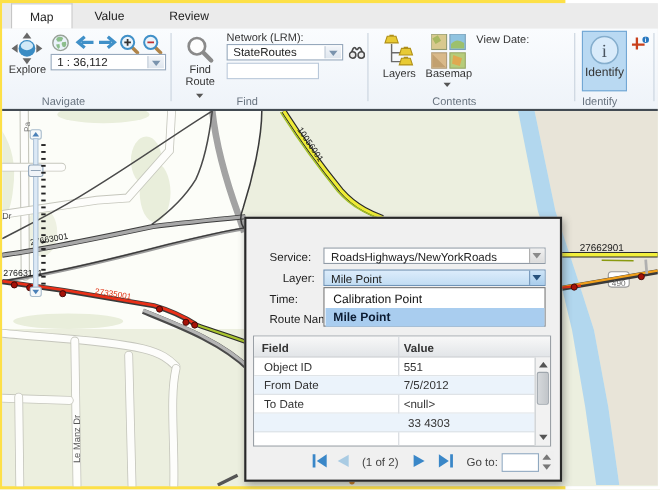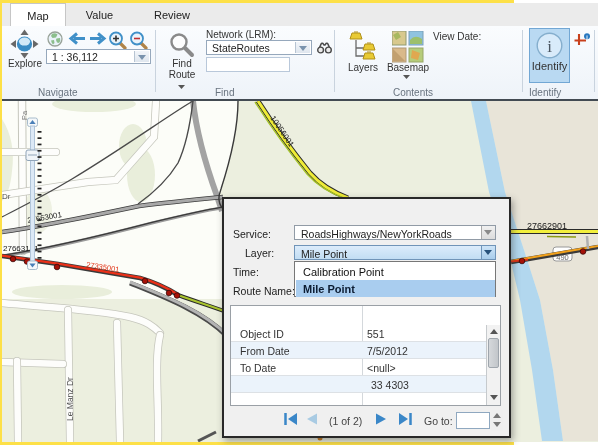--- a/index.html
+++ b/index.html
@@ -18,21 +18,21 @@
 .rlabel{position:absolute;font-size:10px;color:#333;line-height:11px;}
 .combo{position:absolute;background:#fff;border:1px solid #96a8bc;}
 .combo .btn{position:absolute;right:1px;top:1px;bottom:1px;width:15px;background:linear-gradient(#f2f5f9,#dfe6ee);border-left:1px solid #b7c4d2;}
 .combo .btn svg{position:absolute;left:3px;top:4px;}
 .combo .txt{position:absolute;left:5px;top:0;bottom:0;display:flex;align-items:center;font-size:10.5px;color:#222;}
 
 #map{position:absolute;left:0;top:98px;width:596px;height:341px;}
 
 #dlg{position:absolute;left:220px;top:194px;width:289px;height:241px;background:#f0f0f0;border:2px solid #282828;box-shadow:2px 3px 7px rgba(60,60,60,.45);}
 #dlgtitle{position:absolute;left:0;top:0;width:285px;height:16px;background:linear-gradient(#464646,#2d2d2d);color:#fff;font-size:11px;font-weight:bold;line-height:16px;padding-left:5px;}
-.dl{position:absolute;font-size:10.5px;color:#222;}
+.dl{position:absolute;font-size:10.5px;color:#222;margin-left:12px;}
 .dcombo{position:absolute;left:70px;width:202px;height:15px;background:#fff;border:1px solid #919ba6;}
 .dcombo .txt{position:absolute;left:6px;top:2px;font-size:10.5px;color:#222;}
 .dcombo .btn{position:absolute;right:0;top:0;bottom:0;width:14px;background:linear-gradient(#f0f0f0,#dcdcdc);border-left:1px solid #a8a8a8;}
 .dcombo .btn svg{position:absolute;left:2px;top:4px;}
 #list{position:absolute;left:70px;top:62px;width:202px;height:36px;background:#fff;border:1px solid #777;}
 #list .it1{position:absolute;left:1px;top:1px;width:199px;height:17px;font-size:11px;color:#111;padding:3px 0 0 7px;}
 #list .it2{position:absolute;left:1px;top:17.5px;width:199px;height:17px;background:#a9cdef;font-size:11px;font-weight:bold;color:#0c1c32;padding:3px 0 0 7px;}
 #tbl{position:absolute;left:6px;top:106px;width:271px;height:101px;background:#fff;border:1px solid #9aa0a6;}
 #tbl .hdr{position:absolute;left:0;top:0;width:269px;height:19px;background:linear-gradient(#f8f8f8,#e2e5e8);border-bottom:1px solid #c3c7cb;}
 #tbl .hdr div{position:absolute;top:5px;font-size:10.5px;font-weight:bold;color:#333;}
@@ -331,20 +331,24 @@
             <svg width="9" height="6">
               <polygon points="0,0 8,0 4,5" fill="#28527c"></polygon>
             </svg>
           </div>
     </div>
     <div id="list">
       <div class="it1">Calibration Point</div>
       <div class="it2">Mile Point</div>
     </div>
     <div id="tbl">
+      <div class="hdr">
+            <div style="left:7px">Field</div>
+            <div style="left:136px">Value</div>
+          </div>
       <div id="vline"></div>
       <div class="trow" style="top:19px">
             <div style="left:9px">Object ID</div>
             <div style="left:136px">551</div>
           </div>
       <div class="trow alt" style="top:36px">
             <div style="left:9px">From Date</div>
             <div style="left:136px">7/5/2012</div>
           </div>
       <div class="trow" style="top:53px">

